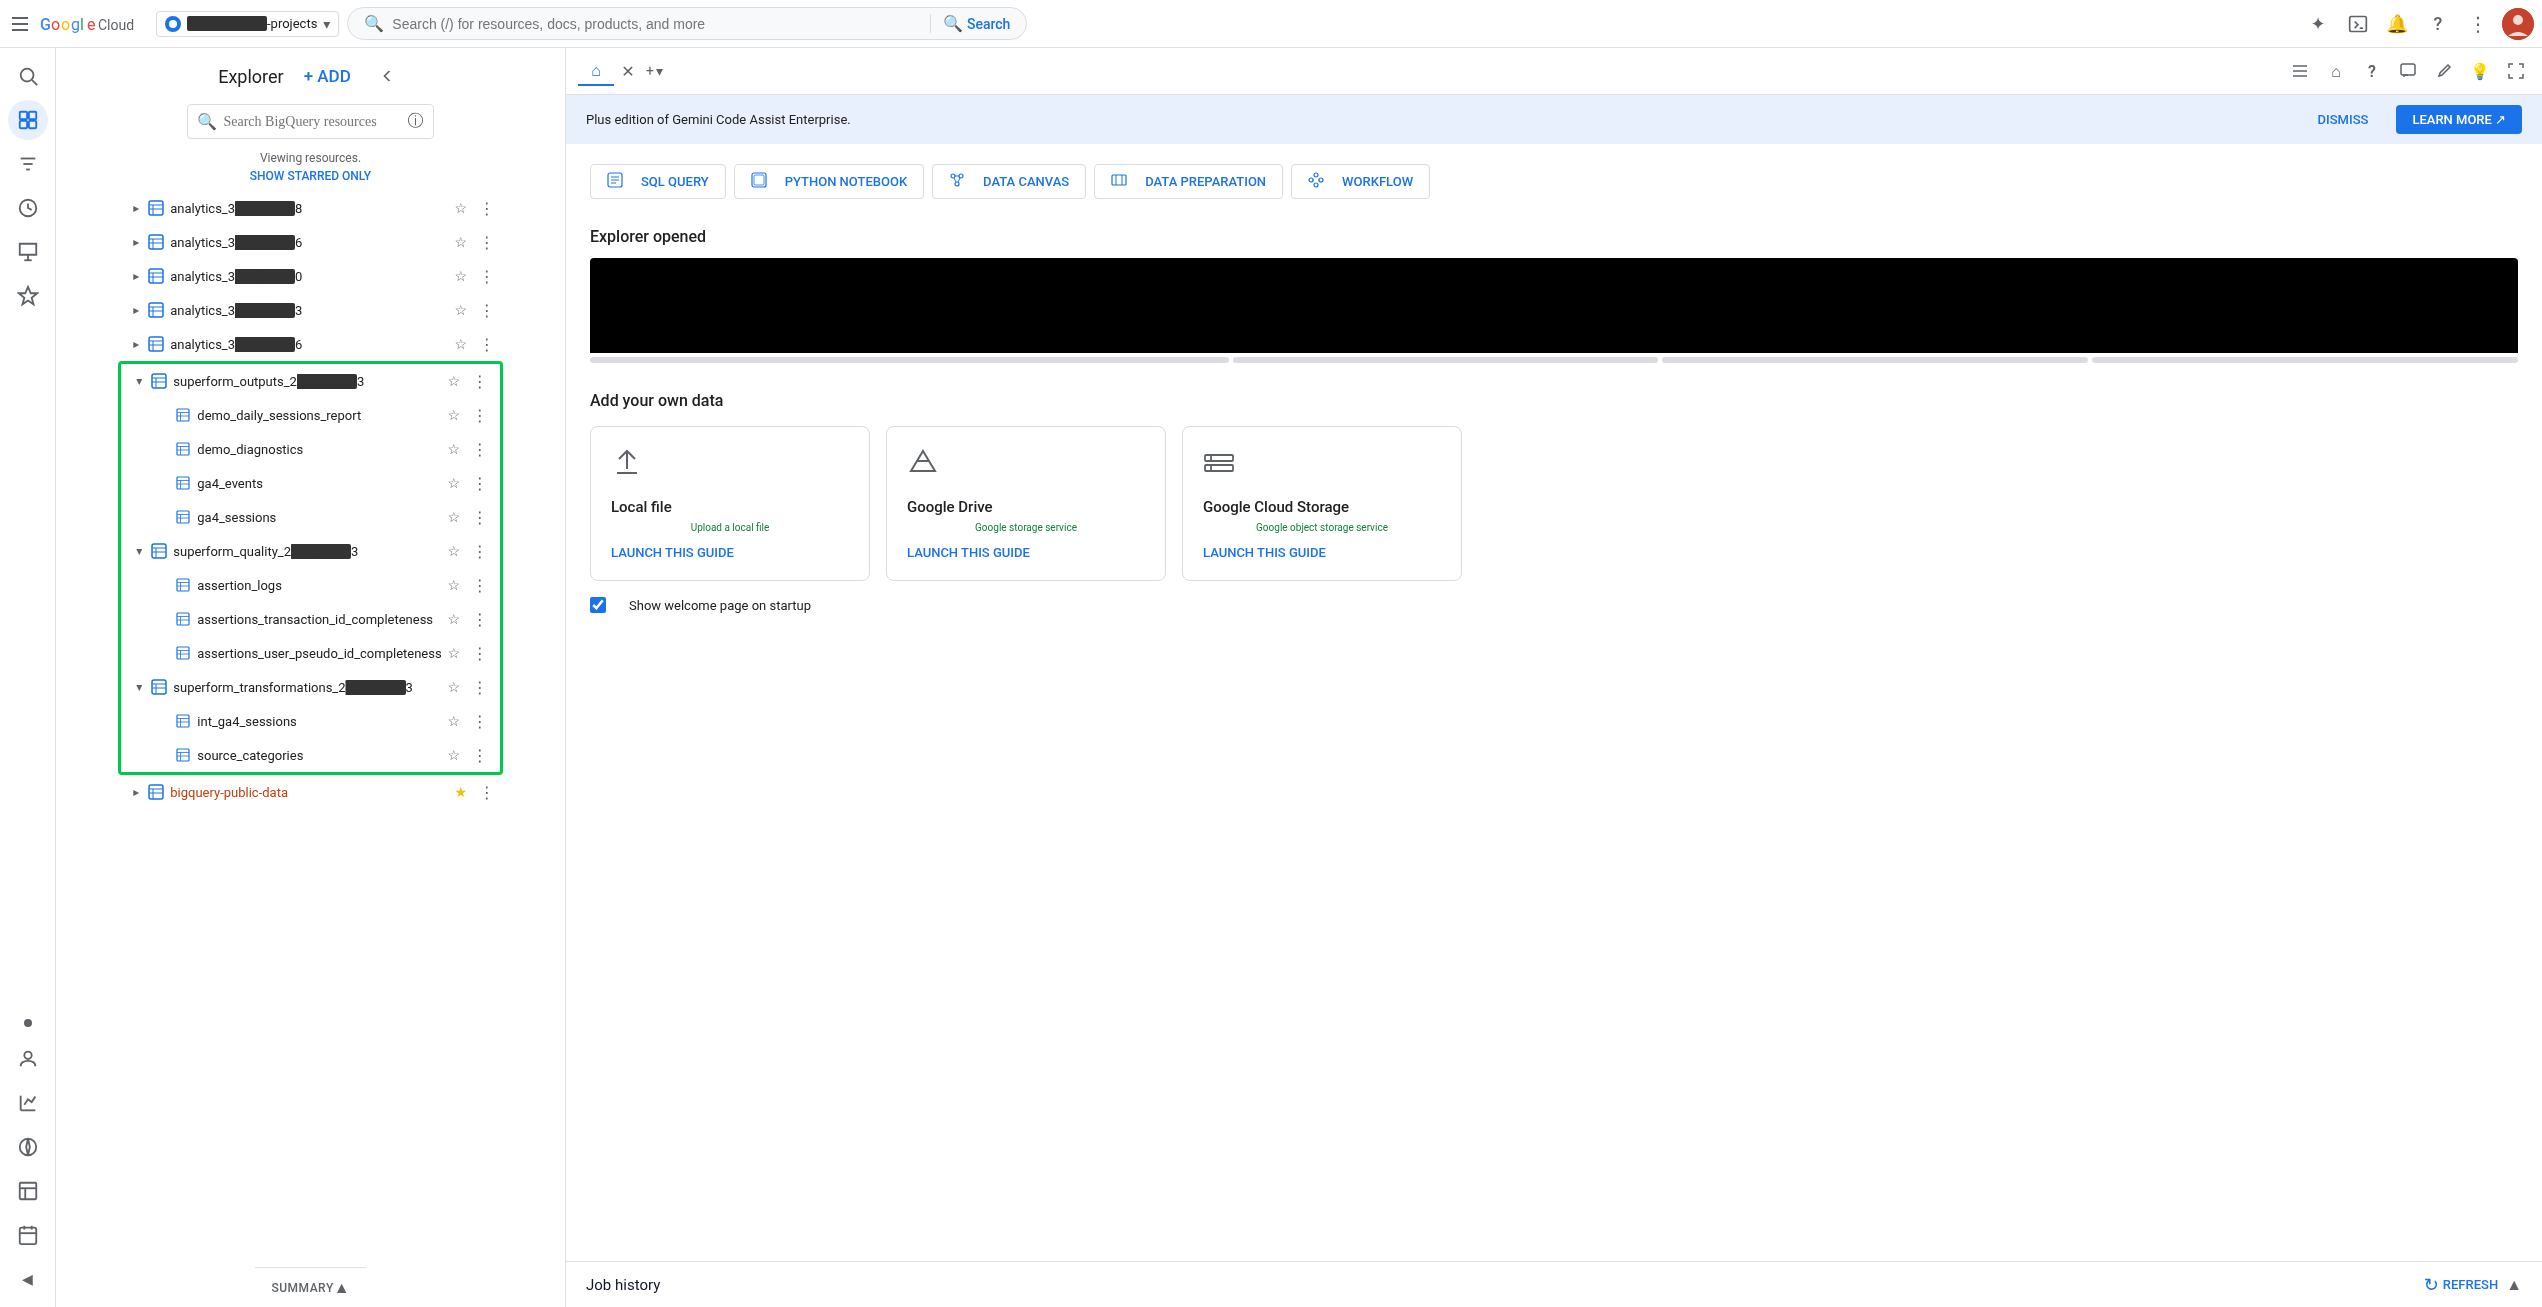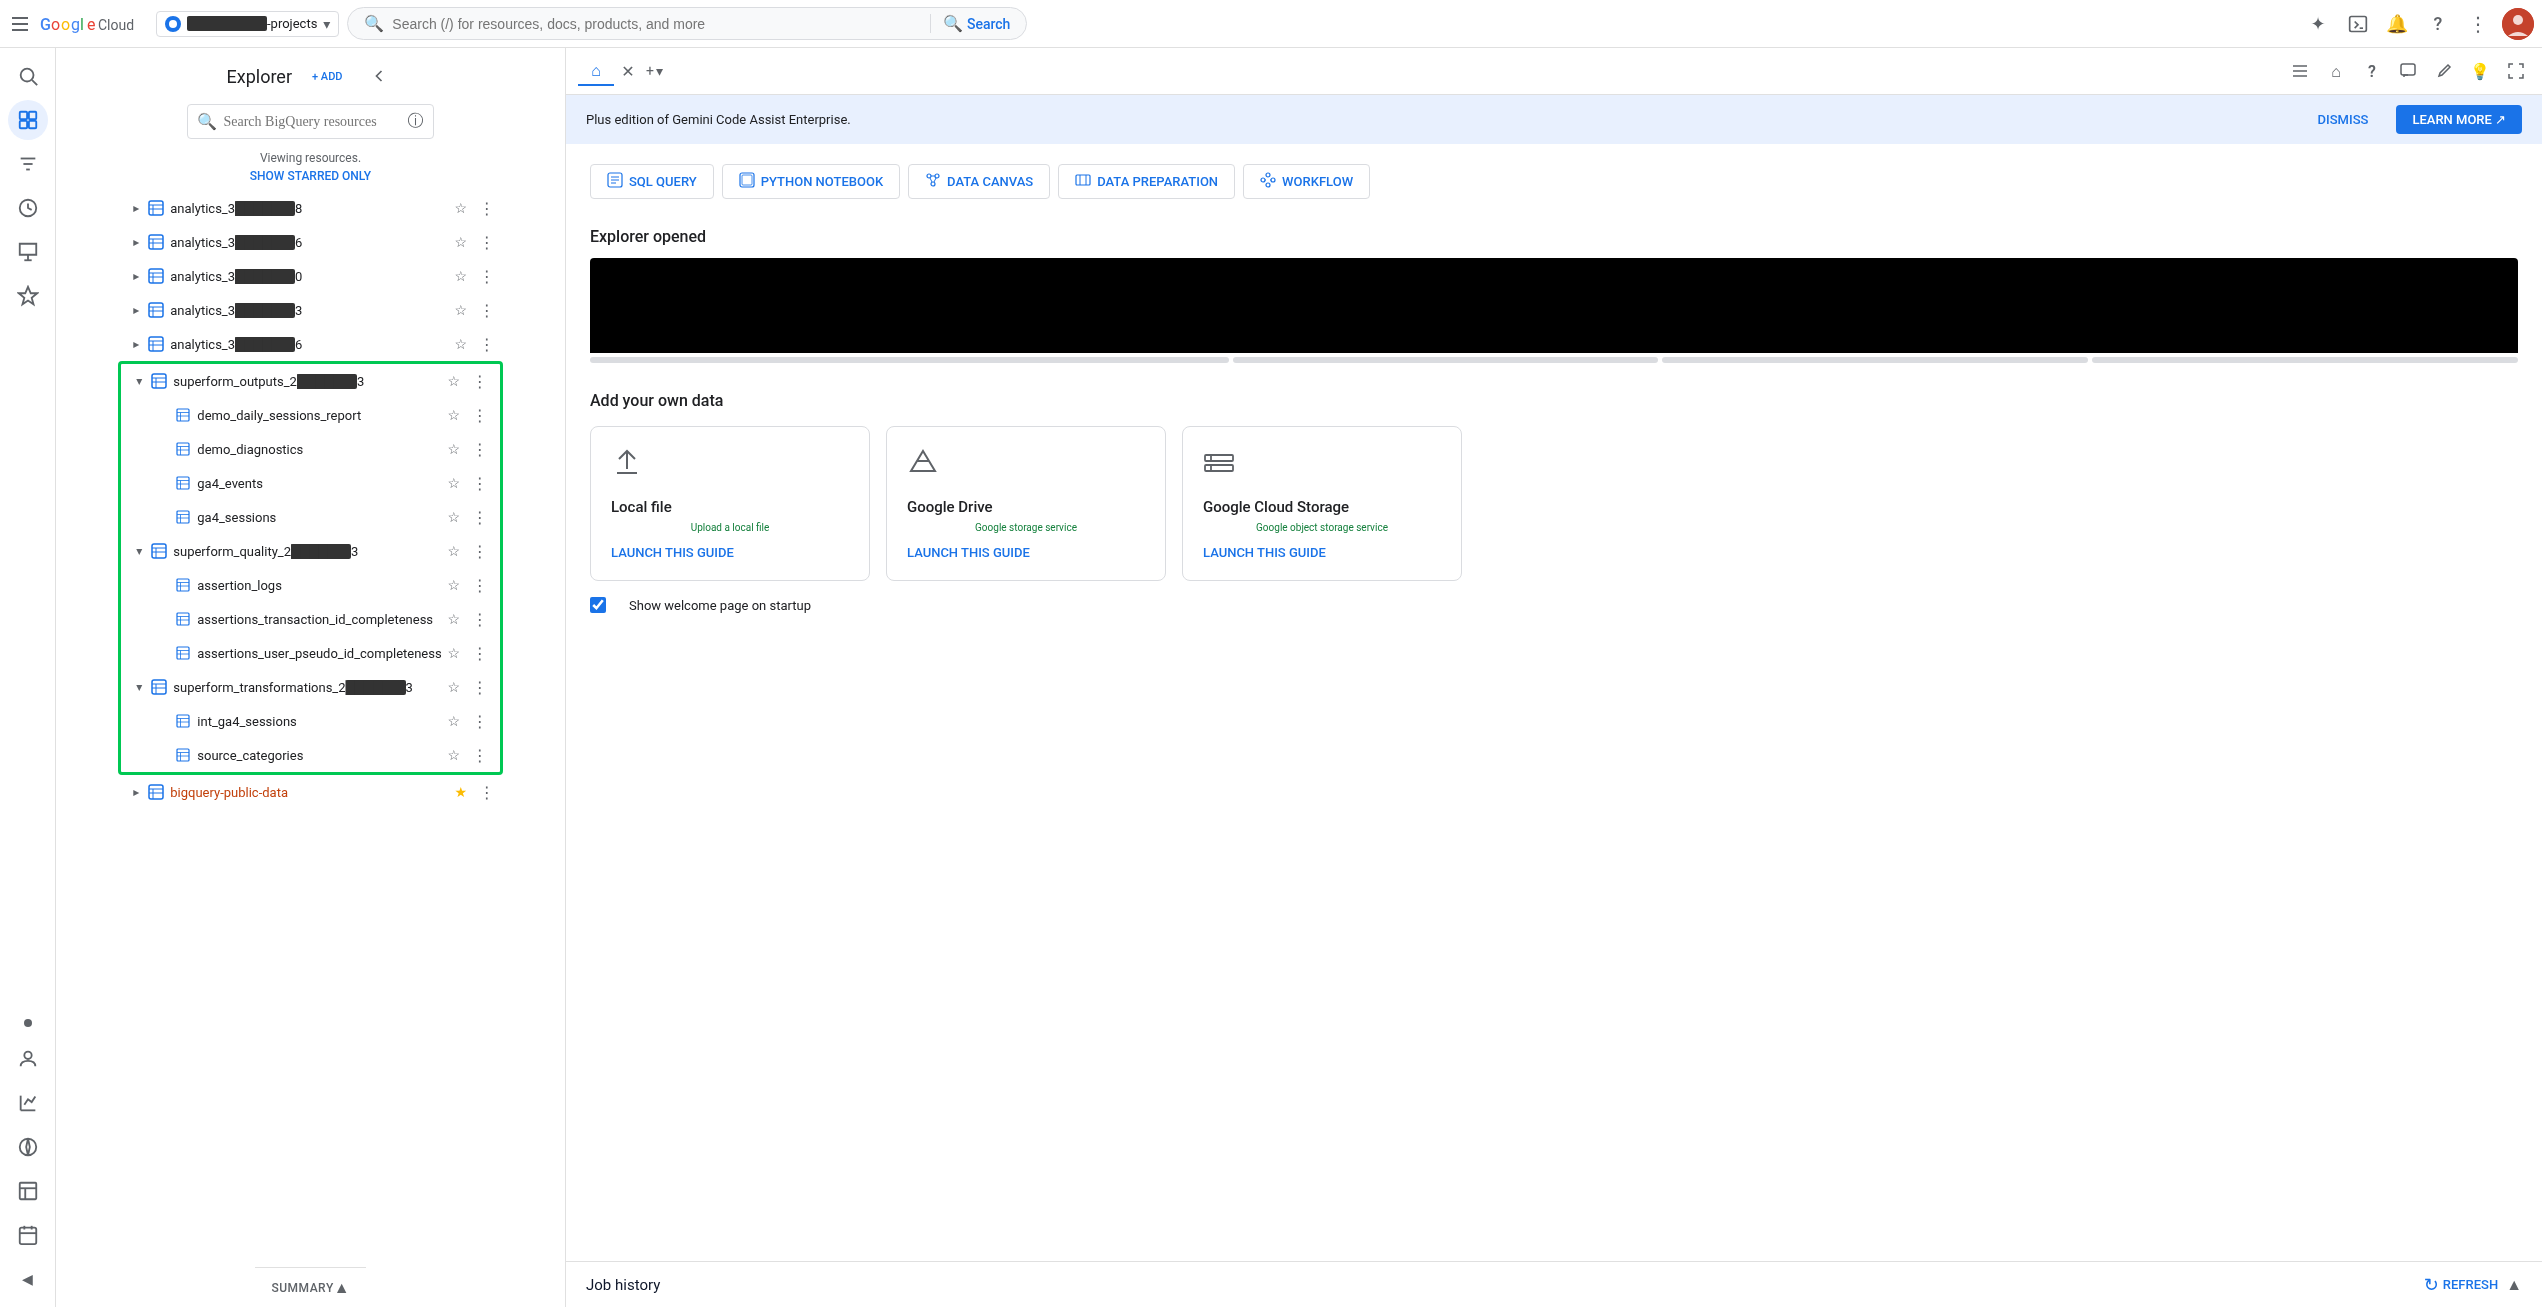--- a/index.html
+++ b/index.html
@@ -26,21 +26,21 @@
     
     .icon-rail { width: 56px; background: #fff; border-right: 1px solid #e0e0e0; display: flex; flex-direction: column; align-items: center; padding: 8px 0; gap: 4px; flex-shrink: 0; }
     .rail-icon { width: 40px; height: 40px; display: flex; align-items: center; justify-content: center; border-radius: 20px; cursor: pointer; color: #5f6368; font-size: 20px; }
     .rail-icon.active { background: #e8f0fe; color: #1a73e8; }
     .rail-spacer { flex: 1; }
 
     
     .sidebar { width: 510px; display: flex; flex-direction: column; border-right: 1px solid #e0e0e0; overflow: hidden; flex-shrink: 0; }
     .sidebar-header { display: flex; align-items: center; padding: 12px 16px; gap: 8px; }
     .sidebar-title { font-size: 18px; font-weight: 400; color: #202124; flex: 1; }
-    .sidebar-add-btn { display: flex; align-items: center; gap: 4px; color: #1a73e8; font-size: 11px; cursor: pointer; padding: 6px 12px; border-radius: 4px; font-weight: 500; }
+    .sidebar-add-btn { display: flex; align-items: center; gap: 4px; color: #1a73e8; font-size: 17px; cursor: pointer; padding: 6px 12px; border-radius: 4px; font-weight: 500; }
     .sidebar-collapse-btn { width: 32px; height: 32px; display: flex; align-items: center; justify-content: center; cursor: pointer; border-radius: 4px; color: #5f6368; }
     .search-box { margin: 0 12px 8px; display: flex; align-items: center; border: 1px solid #dadce0; border-radius: 4px; padding: 6px 10px; gap: 6px; }
     .search-box input { border: none; outline: none; font-size: 14px; flex: 1; color: #202124; background: transparent; font-family: Liberation Serif, serif; }
     .search-icon { color: #5f6368; font-size: 16px; }
     .viewing-resources { padding: 4px 16px; font-size: 12px; color: #5f6368; }
     .show-starred { color: #1a73e8; font-size: 12px; font-weight: 500; padding: 0 16px 8px; cursor: pointer; display: block; }
     .tree-area { overflow-y: auto; flex: 1; }
 
     
     .tree-item { display: flex; align-items: center; padding: 5px 8px 5px 0; cursor: pointer; position: relative; }
@@ -80,21 +80,21 @@
     .banner-dismiss { color: #1a73e8; font-size: 13px; font-weight: 500; cursor: pointer; padding: 6px 12px; }
     .banner-learn { background: #1a73e8; color: white; font-size: 13px; font-weight: 500; padding: 7px 16px; border-radius: 4px; cursor: pointer; display: flex; align-items: center; gap: 4px; }
 
     
     .content-scroll { flex: 1; overflow-y: auto; padding: 20px 24px; }
 
     .section-title { font-size: 16px; font-weight: 500; color: #202124; margin-bottom: 16px; }
 
     
     .create-new-row { display: flex; align-items: center; gap: 8px; margin-bottom: 28px; flex-wrap: wrap; }
-    .create-btn { display: flex; align-items: center; gap: 6px; border: 1px solid #dadce0; border-radius: 4px; padding: 7px 16px; cursor: pointer; font-size: 13px; color: #1a73e8; font-weight: 500; background: #fff; }
+    .create-btn { display: flex; align-items: center; gap: 18px; border: 1px solid #dadce0; border-radius: 4px; padding: 7px 16px; cursor: pointer; font-size: 13px; color: #1a73e8; font-weight: 500; background: #fff; }
 
     
     .recently-opened-title { font-size: 16px; font-weight: 500; color: #202124; margin-bottom: 12px; }
 
     
     .add-data-title { font-size: 16px; font-weight: 500; color: #202124; margin-bottom: 16px; margin-top: 28px; }
     .add-data-cards { display: flex; gap: 16px; flex-wrap: wrap; }
     .add-data-card { border: 1px solid #dadce0; border-radius: 8px; padding: 20px; flex: 1; min-width: 200px; max-width: 280px; cursor: pointer; }
     .card-icon { font-size: 28px; margin-bottom: 12px; color: #5f6368; }
     .card-title { font-size: 15px; font-weight: 500; color: #202124; margin-bottom: 6px; }

